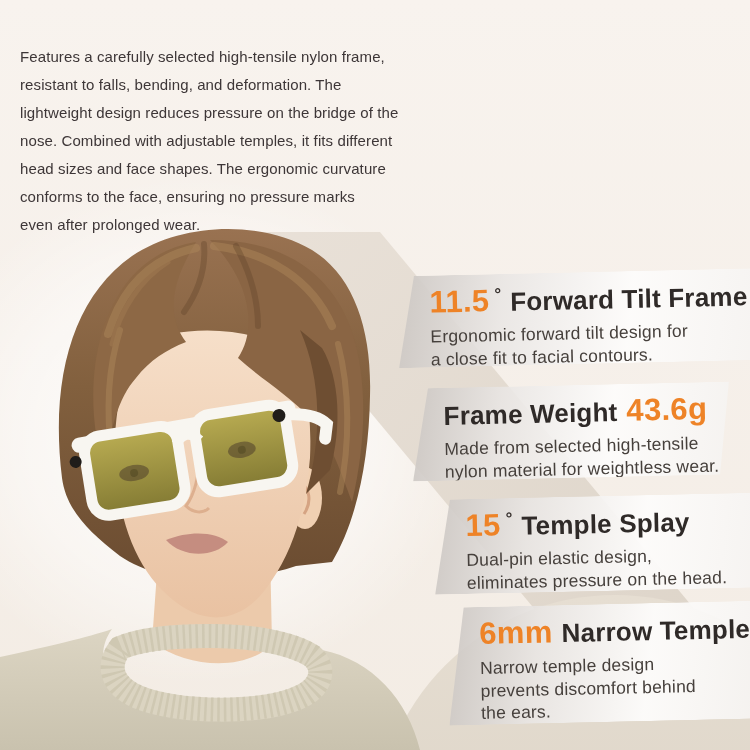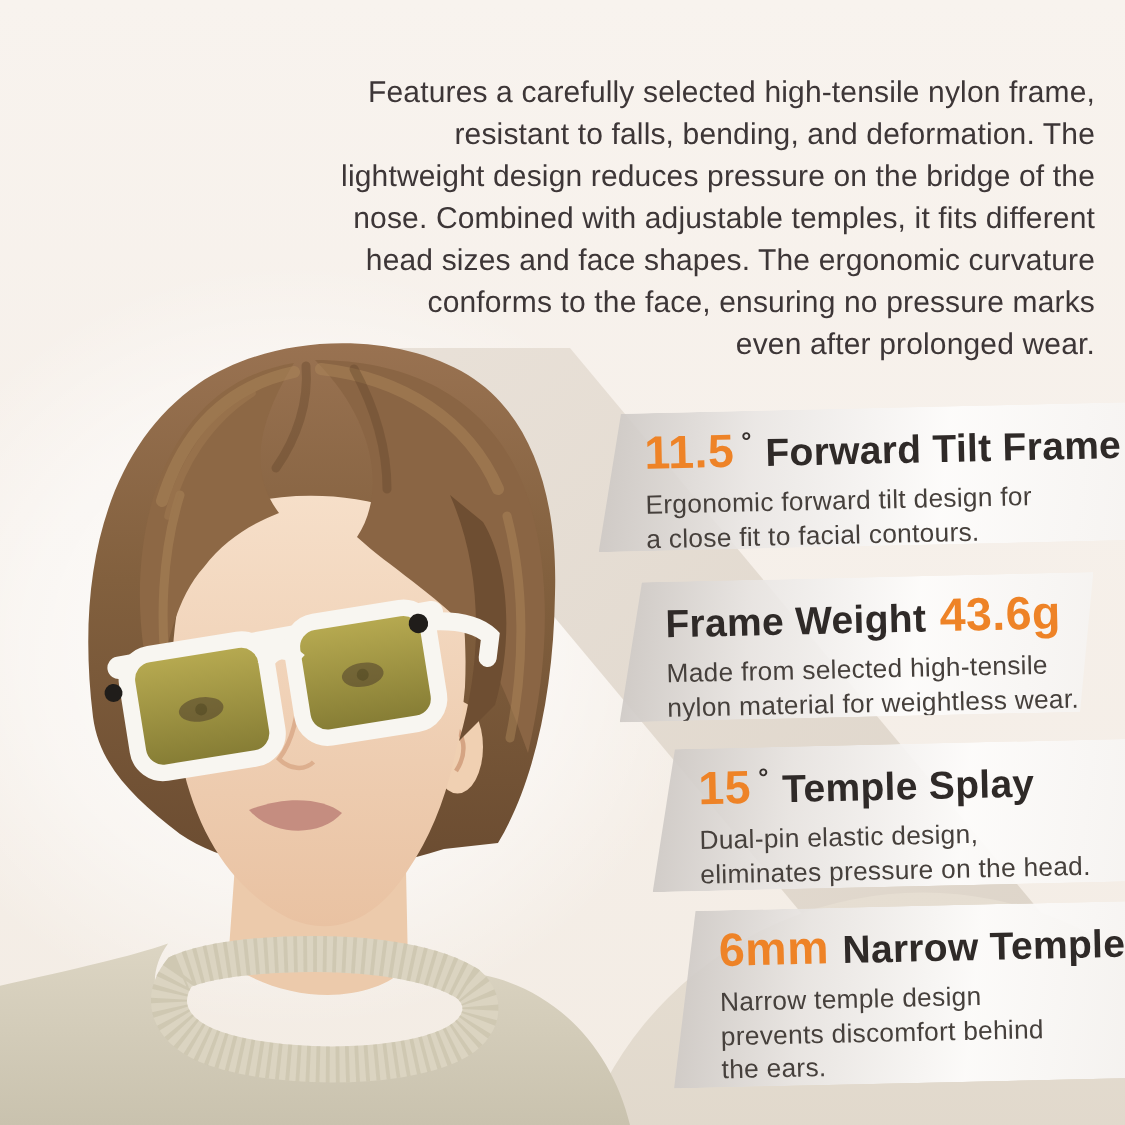--- a/index.html
+++ b/index.html
@@ -7,21 +7,21 @@
     width:750px;height:750px;position:relative;overflow:hidden;
     background:linear-gradient(180deg,#f8f3ee 0%,#f6f0ea 45%,#f3ece4 100%);
     font-family:"Liberation Sans","DejaVu Sans",sans-serif;
     -webkit-font-smoothing:antialiased;
   }
   
   #scene{position:absolute;inset:0;z-index:1;}
   
   .intro{
     position:absolute;top:28px;left:20px;right:20px;z-index:3;
-    text-align:right;font-size:20px;line-height:28px;font-weight:500;
+    text-align:left;font-size:15px;line-height:28px;font-weight:500;
     color:#3d3637;white-space:pre-line;letter-spacing:.1px;
   }
   
   .card{
     position:absolute;z-index:4;box-sizing:border-box;
     transform:rotate(-1.3deg);
     clip-path:polygon(17px 0%,100% 0%,100% 100%,0% 100%);
     background:linear-gradient(97deg,rgba(203,198,194,.92) 0%,rgba(233,230,228,.88) 28%,rgba(253,252,251,.95) 62%,rgba(245,243,241,.9) 100%);
     padding:9px 10px 8px 32px;
   }

